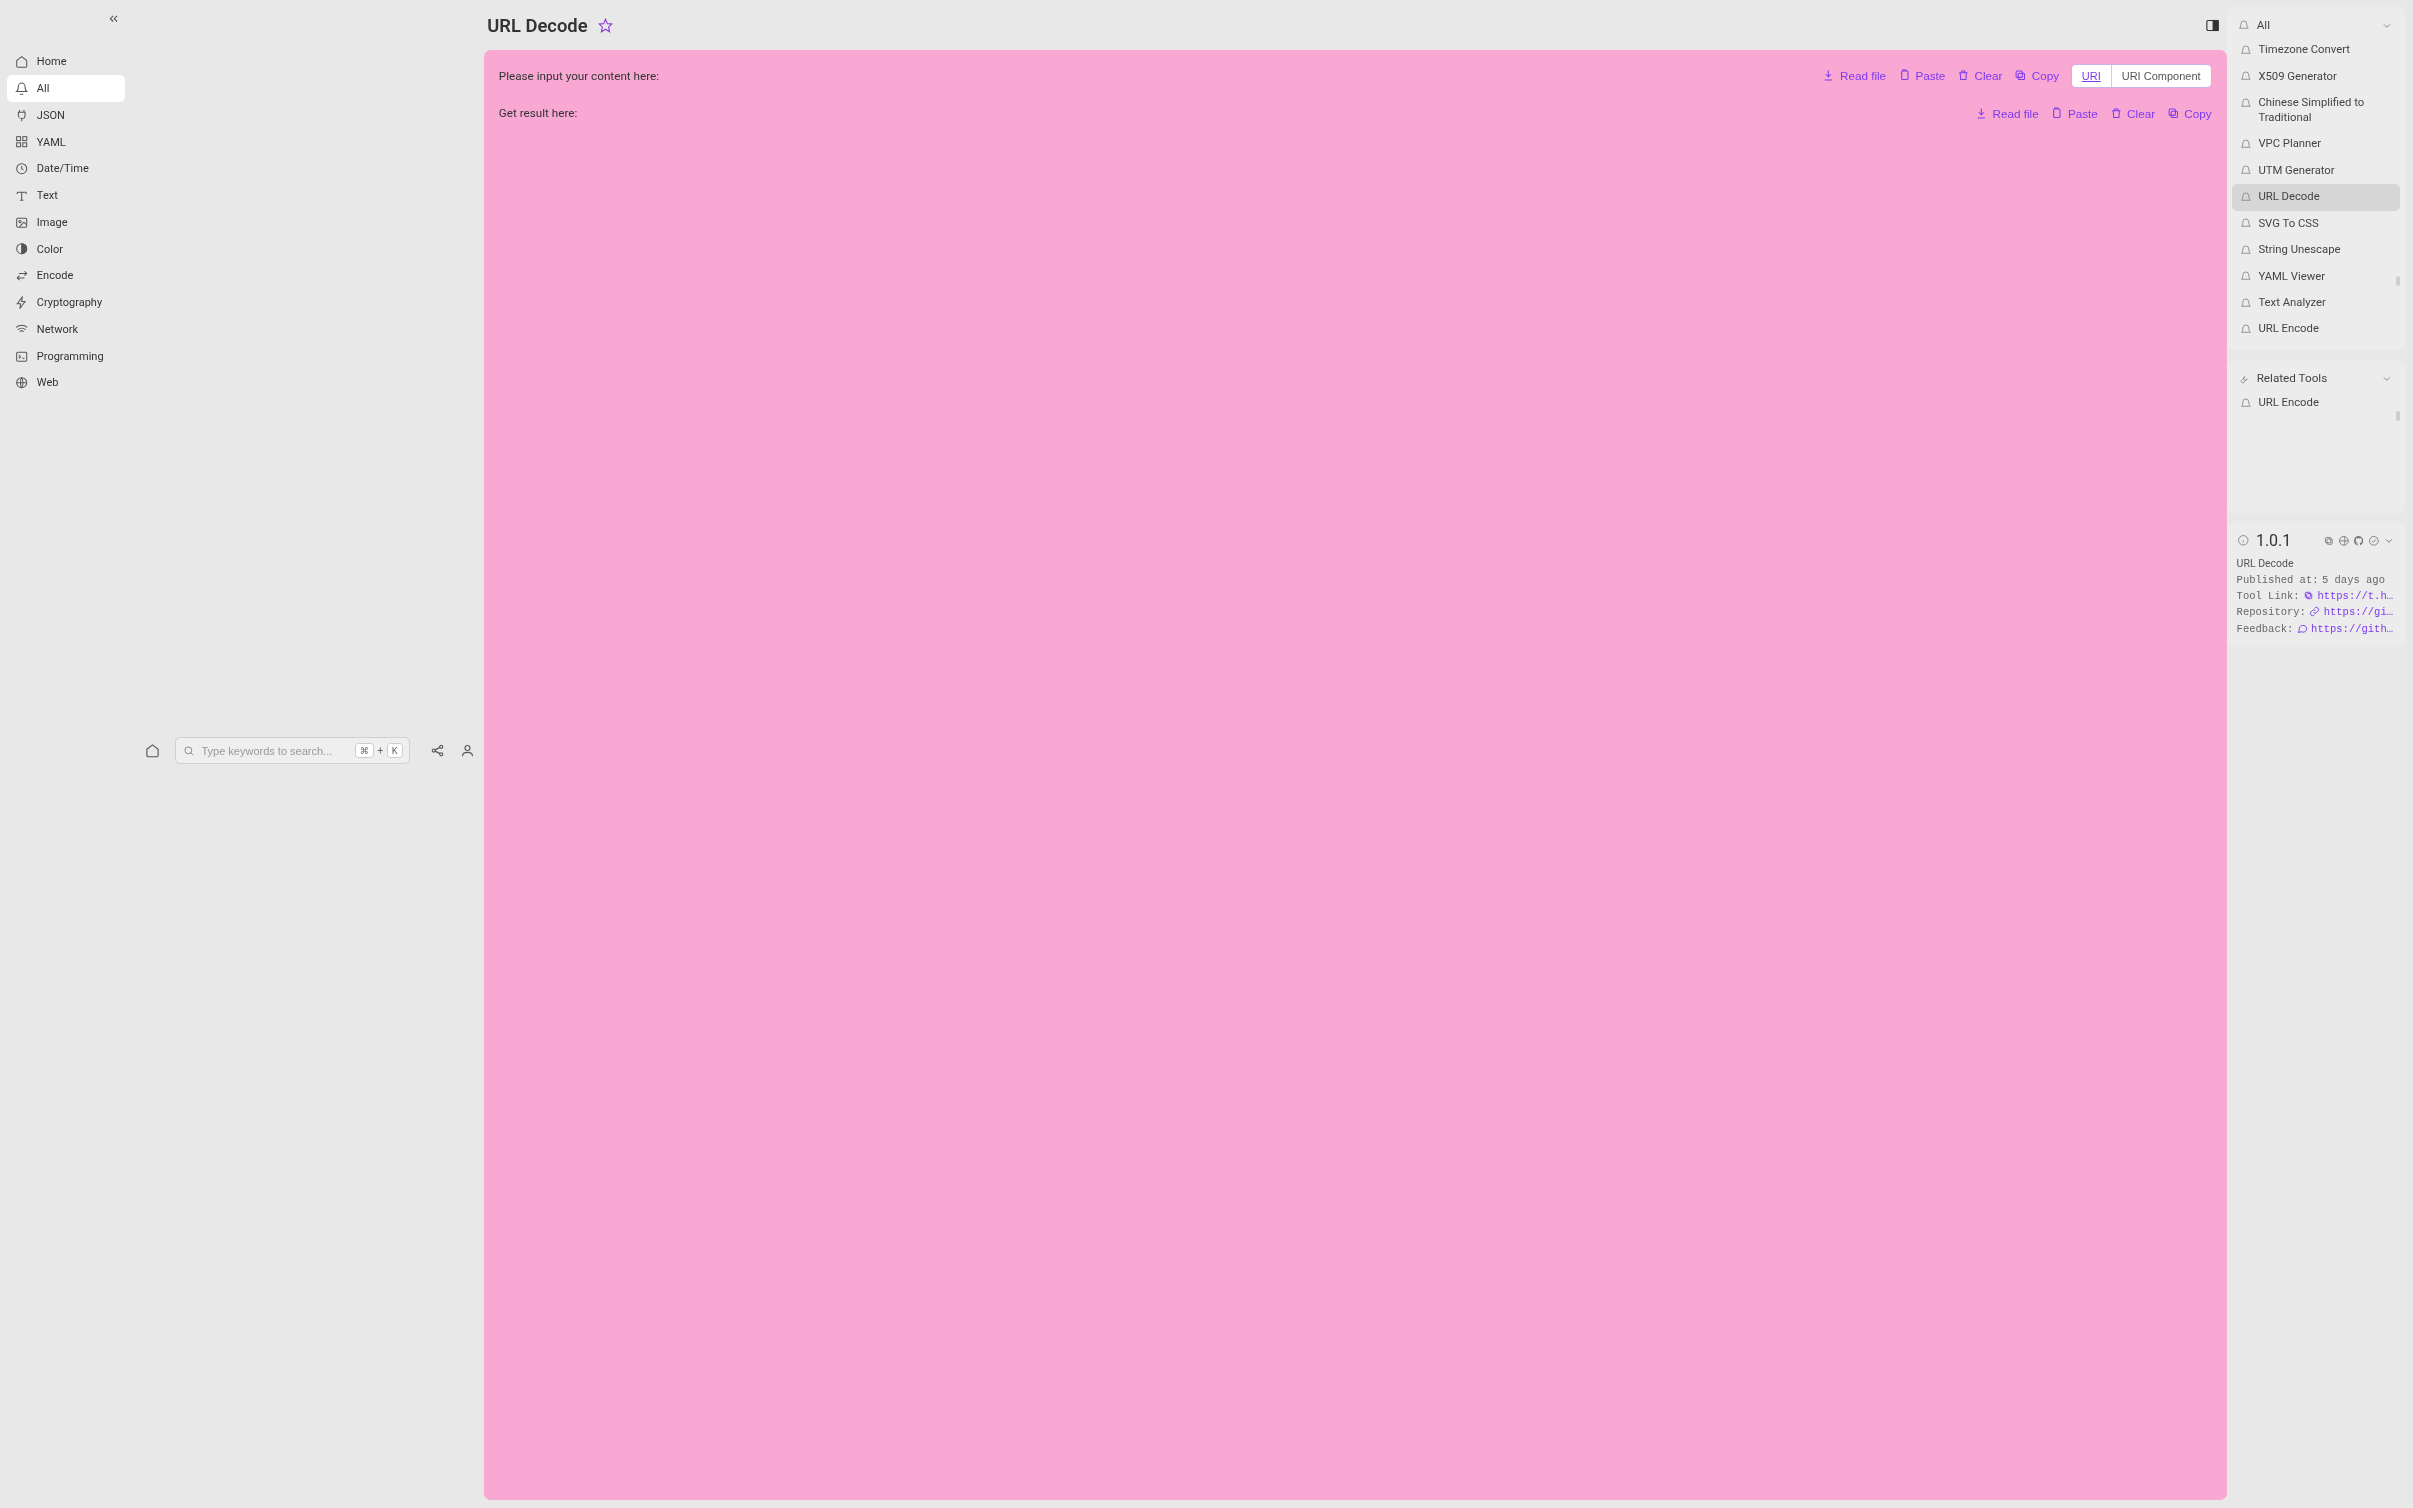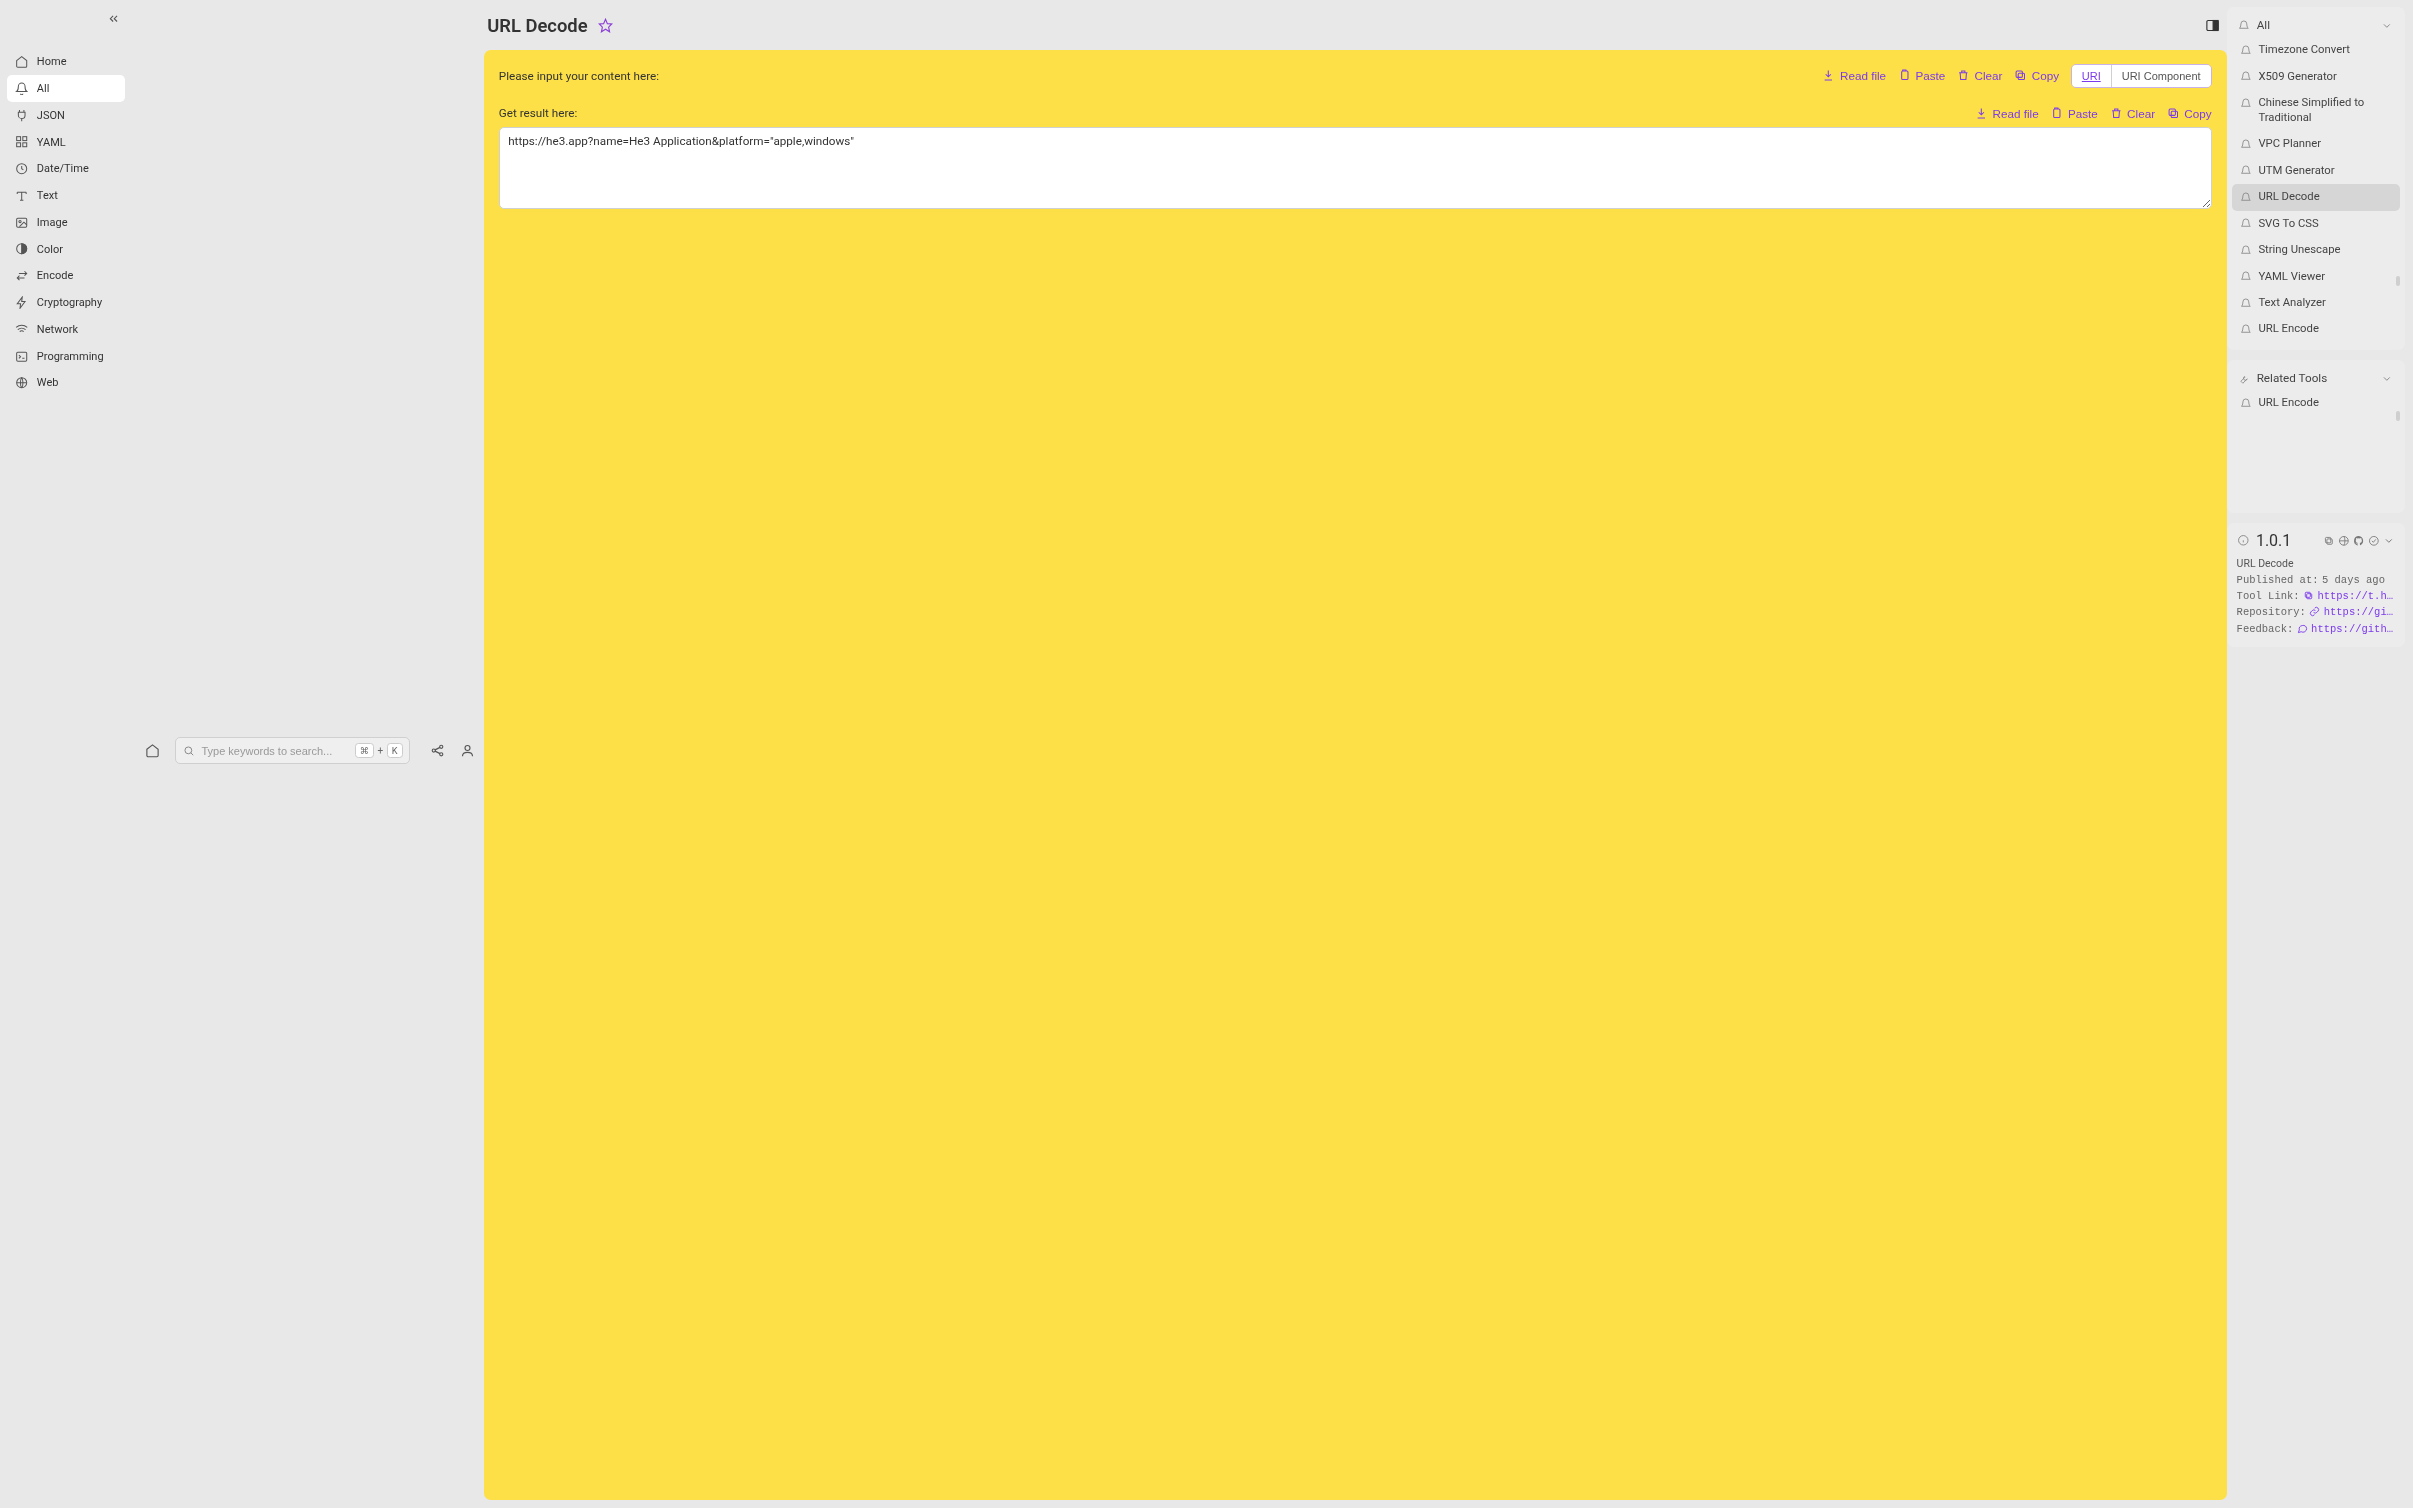--- a/index.html
+++ b/index.html
@@ -108,21 +108,21 @@
     align-items:center;
     gap:10px;
     padding:8.4px 3.4px 13.4px;
   }
   .page-title { font-size:18.4px; font-weight:600; }
   .star { color:#8c3fd6; cursor:pointer; }
   .page-header-spacer { flex:1; }
   .panel-toggle { color:#333; cursor:pointer; padding:3.4px; }
 
   .card {
-    background:#fde047;
+    background:#f9a8d4;
     border-radius:6.7px;
     padding:13.4px 15px;
     flex:1;
     overflow:auto;
   }
 
   .field-group { margin-bottom:18.4px; }
   .field-head { display:flex; align-items:center; gap:11.7px; margin-bottom:6.7px; flex-wrap:wrap; }
   .field-label { font-size:11.7px; color:#333; }
   .field-head-spacer { flex:1; }
@@ -513,21 +513,20 @@
                 <span>Clear</span>
               </button>
             <button class="action-btn">
                 <svg viewBox="0 0 24 24" fill="none" stroke="currentColor" stroke-width="2">
                   <rect x="8" y="8" width="12" height="12" rx="2"></rect>
                   <rect x="4" y="4" width="12" height="12" rx="2"></rect>
                 </svg>
                 <span>Copy</span>
               </button>
           </div>
-          <textarea class="output-area" style="">https://he3.app?name=He3 Application&amp;platform="apple,windows"</textarea>
         </div>
 
       </div>
     </div>
 
     <div class="right-panel">
 
       <div class="widget all">
         <div class="widget-header">
           <span>

